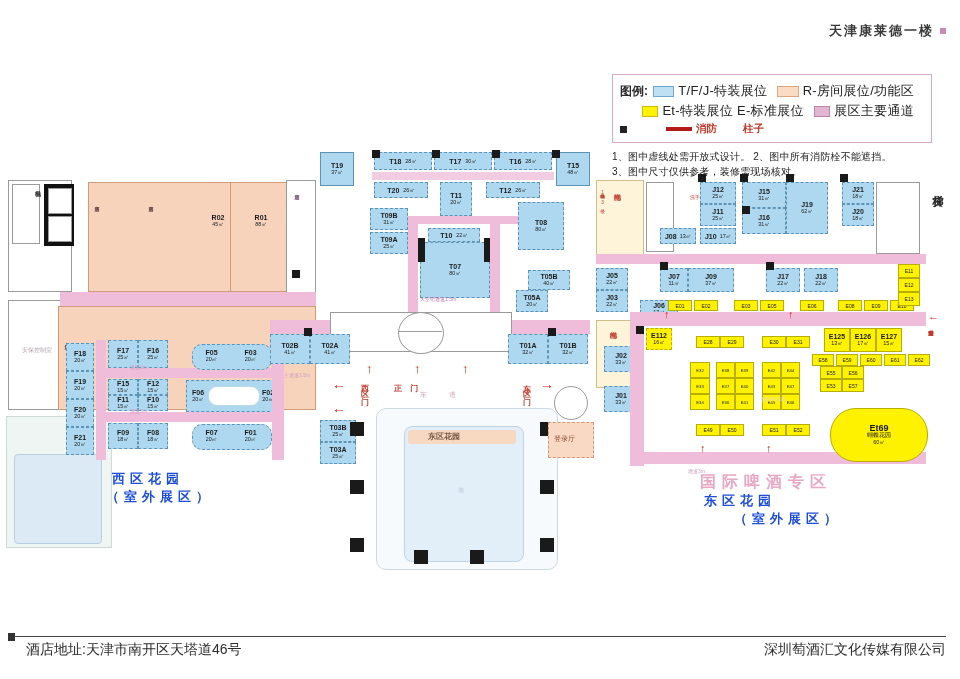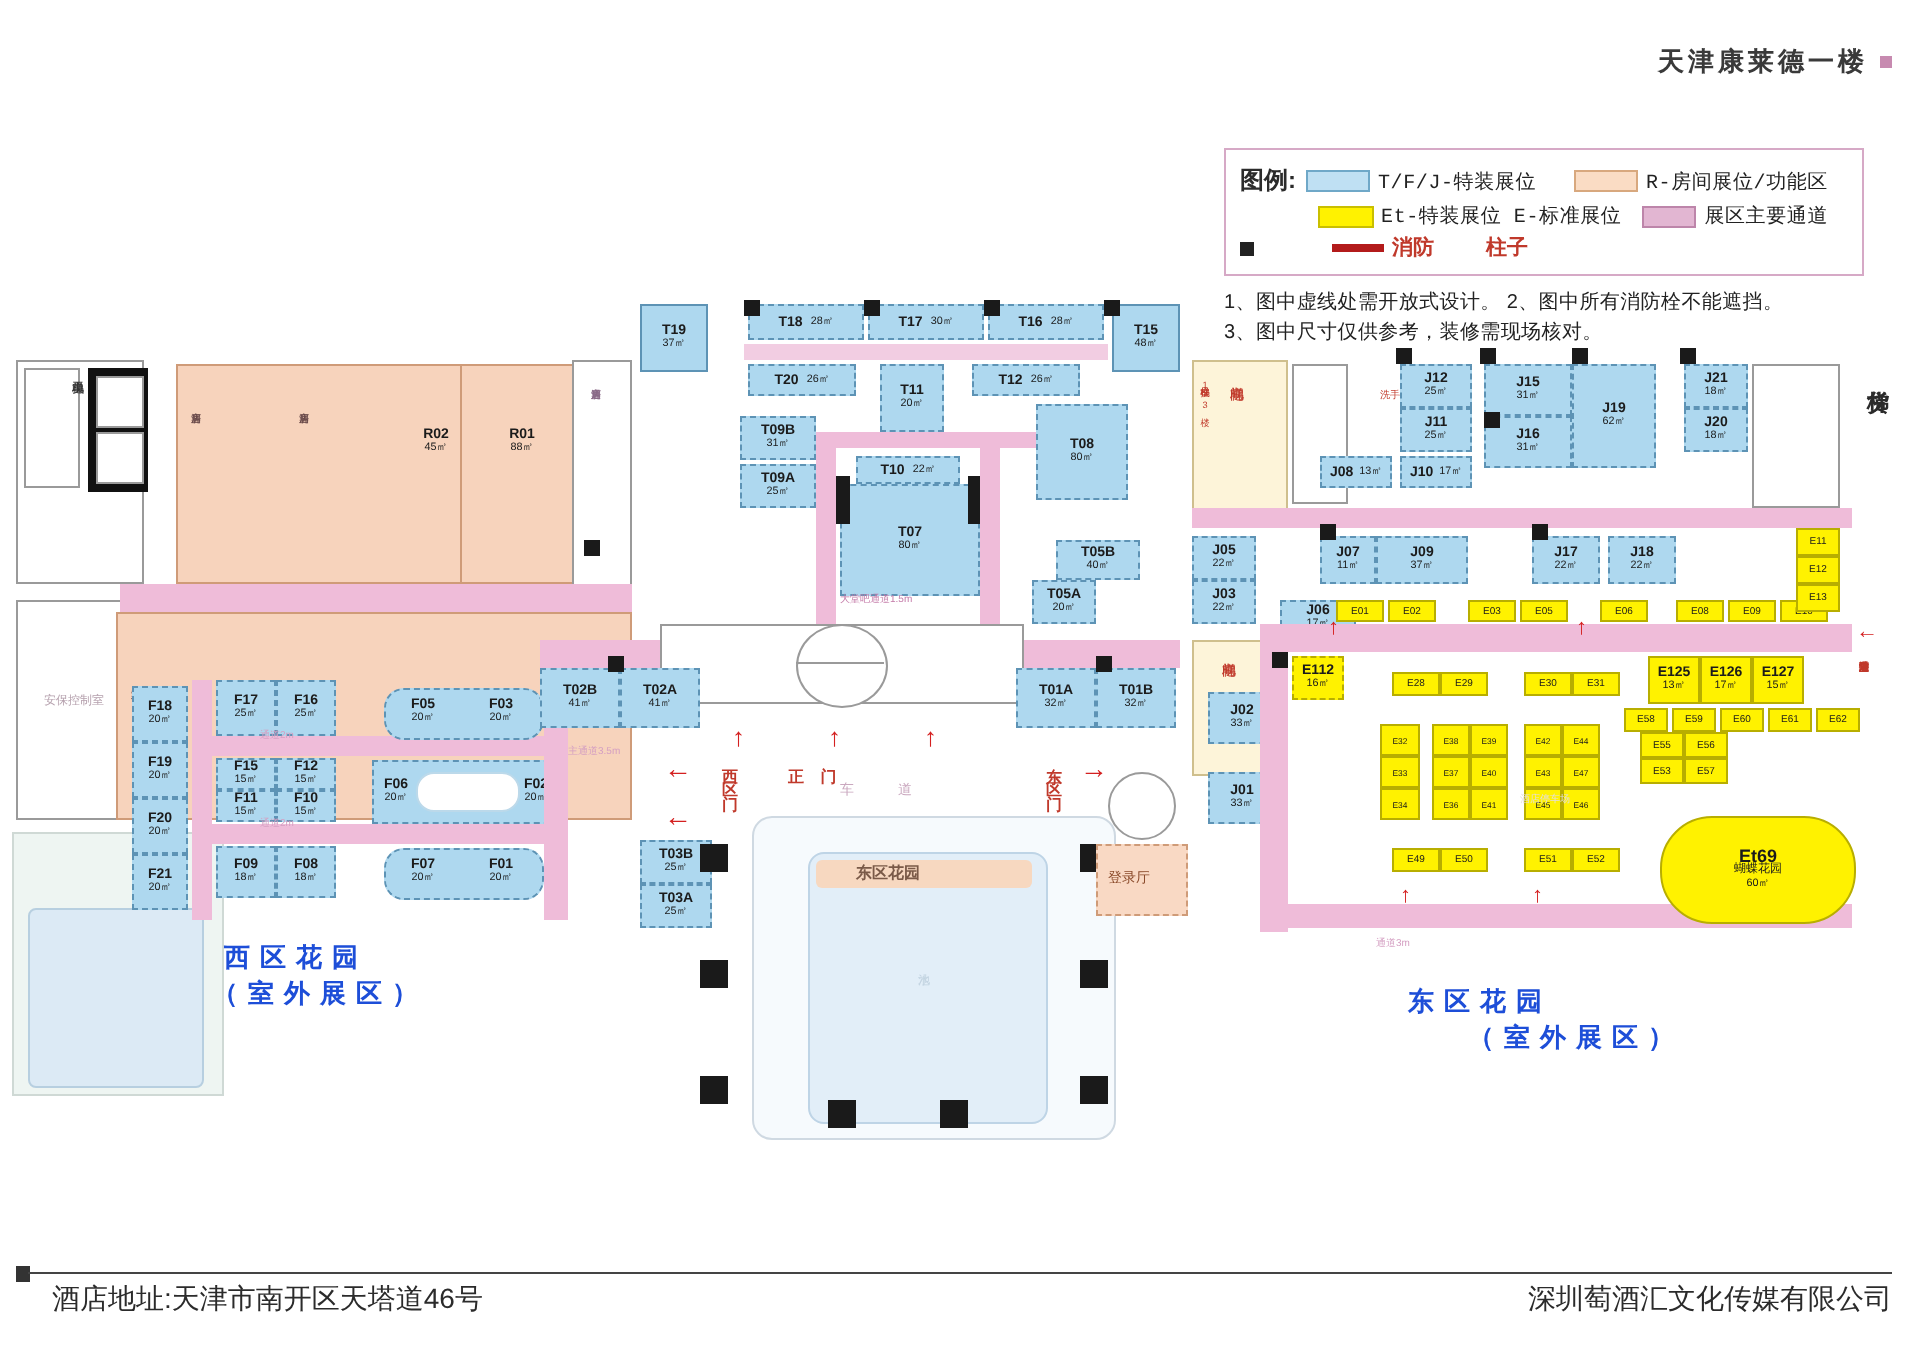--- a/index.html
+++ b/index.html
@@ -33,21 +33,21 @@
   .legend-box{border:1px solid #d6a9c6;padding:5px 7px 4px 7px;background:#fff;}
   .legend-row{display:flex;align-items:center;margin:2px 0;font-size:9px;white-space:nowrap;}
   .lg-title{font-size:12px;font-weight:bold;color:#2b2b2b;margin-right:5px;}
   .sw{display:inline-block;width:30px;height:9px;border:1px solid #8a8a8a;margin-right:4px;}
   .sw.blue{background:#bfe0f3;border-color:#6fa8c8;}
   .sw.peach{background:#fadcc4;border-color:#d8a87e;}
   .sw.yellow{background:#fff200;border-color:#c9bf00;}
   .sw.pink{background:#e2b6d2;border-color:#bd85aa;}
   .sw.fire{background:#b31b1b;border:none;height:4px;width:26px;}
   .sw.pillar{background:#222;border:none;width:7px;height:7px;margin-right:5px;}
-  .lg-lab{font-size:10px;color:#222;margin-right:10px;letter-spacing:.3px;font-family:Liberation Mono, monospace;}
+  .lg-lab{font-size:13px;color:#222;margin-right:10px;letter-spacing:.3px;}
   .lg-red{color:#c0392b;font-weight:bold;font-size:10.5px;}
   .legend-notes{font-size:10px;color:#222;margin-top:6px;line-height:15px;letter-spacing:.2px;}
 
   
   #plan{left:0;top:150px;width:960px;height:460px;}
 
   
   .corr{position:absolute;background:#efbcd9;}
   .corr2{position:absolute;background:#f2cde2;}
   .wallbox{position:absolute;border:1px solid #9a9a9a;background:#fff;}
@@ -666,20 +666,21 @@
   <div class="booth b-yellow-s" style="left:898px;top:142px;width:22px;height:14px;">
       <span class="tiny">E13</span>
     </div>
 
   <div class="booth b-yellow-s" style="left:830px;top:258px;width:98px;height:54px;border-radius:26px;">
     <span class="bn" style="font-size:9px">Et69</span>
     <span class="ba" style="font-size:6px">蝴蝶花园</span>
     <span class="ba">60㎡</span>
   </div>
 
+  <div class="plab-pinktitle" style="left:700px;top:322px;">国际啤酒专区</div>
   <div class="plab-ghost" style="left:704px;top:342px;font-size:13px;">东区花园</div>
   <div class="plab-ghost" style="left:734px;top:360px;font-size:13px;">（室外展区）</div>
 
   <div class="wallbox" style="left:876px;top:32px;width:42px;height:70px;background:#fff"></div>
   <div class="plab vtext" style="left:930px;top:36px;font-size:11px;color:#2b2b2b;font-weight:bold">货梯</div>
 
   <div class="arrow-r" style="left:928px;top:160px;font-size:11px">←</div>
   <div class="arrow-r" style="left:664px;top:158px;font-size:11px">↑</div>
   <div class="arrow-r" style="left:788px;top:158px;font-size:11px">↑</div>
   <div class="arrow-r" style="left:700px;top:292px;font-size:11px">↑</div>

